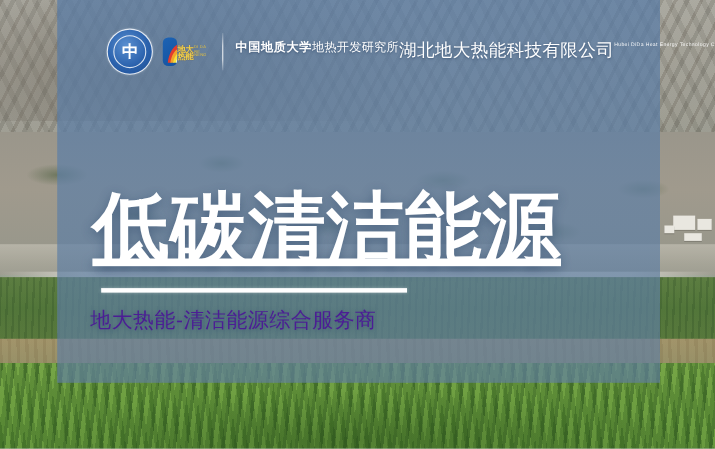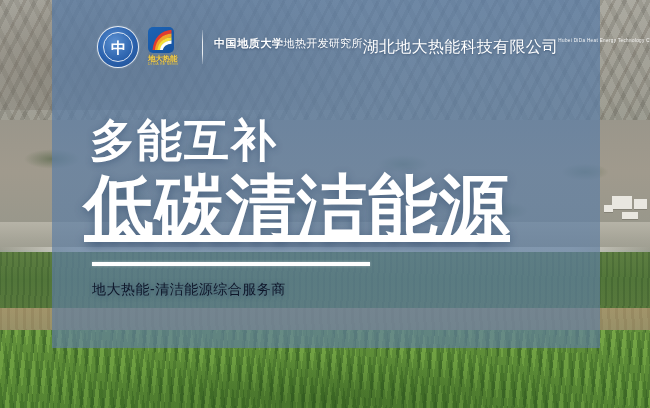--- a/index.html
+++ b/index.html
@@ -182,22 +182,22 @@
     line-height: 1;
     font-weight: 700;
     letter-spacing: -1px;
   }
 
   .rnlogo {
     margin-left: 9px;
     width: 44px;
     flex: 0 0 44px;
     display: flex;
-    flex-direction: column;
-    align-items: flex-start;
+    flex-direction: row;
+    align-items: center;
   }
   .rn-sq {
     width: 26px;
     height: 26px;
     border-radius: 5px;
     background: linear-gradient(145deg, #1c63b4 0%, #1552a0 100%);
     position: relative;
     overflow: hidden;
   }
   .rn-arc {
@@ -298,26 +298,26 @@
     left: 92px;
     top: 262px;
     width: 278px;
     height: 3px;
     background: #ffffff;
     border-top: 1px solid rgba(255,255,255,0.55);
     box-shadow: 0 0 3px rgba(255,255,255,0.4);
   }
   .subtitle {
     position: absolute;
-    left: 92px;
+    left: 82px;
     top: 280px;
-    font-size: 14px;
+    font-size: 19px;
     line-height: 1.3;
     font-weight: 400;
-    color: #0f172a;
+    color: #4c1d95;
     letter-spacing: 0.5px;
     text-shadow: 0 1px 5px rgba(30,58,96,0.5);
     white-space: nowrap;
   }
 </style>
 </head>
 <body>
 
 <div class="banner">
 
@@ -363,18 +363,17 @@
     <div class="brand-text">
       <div class="bt-line1">
         <span class="inst">中国地质大学</span><span>地热开发研究所</span>
       </div>
       <div class="bt-line2">湖北地大热能科技有限公司</div>
       <div class="bt-line3">Hubei DiDa Heat Energy Technology Co.,Ltd</div>
     </div>
 
   </div>
 
-  <div class="headline-1">多能互补</div>
   <div class="headline-2">低碳清洁能源</div>
   <div class="divider"></div>
   <div class="subtitle">地大热能-清洁能源综合服务商</div>
 
 </div>
 
 </body></html>

